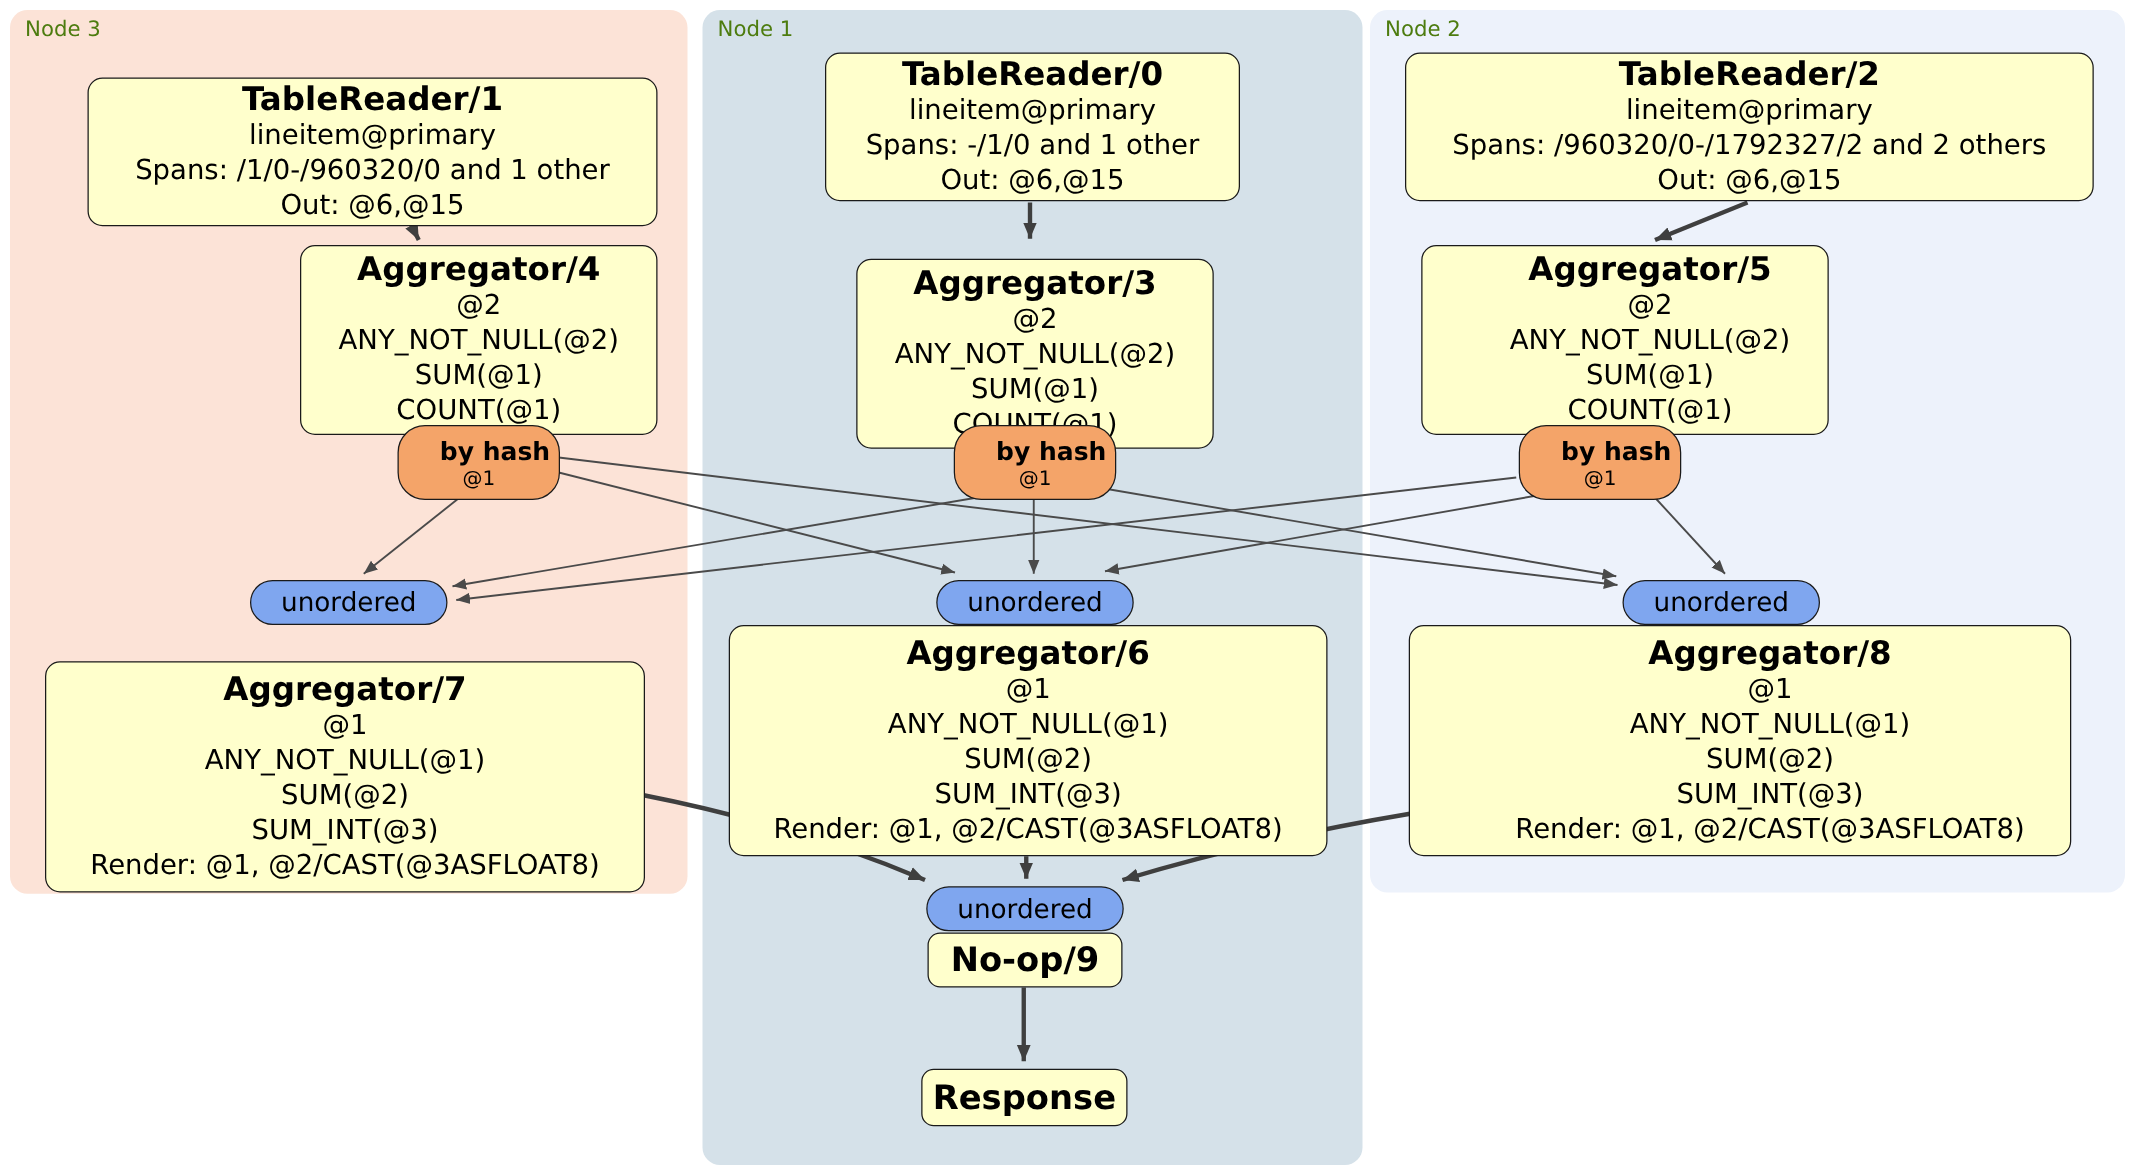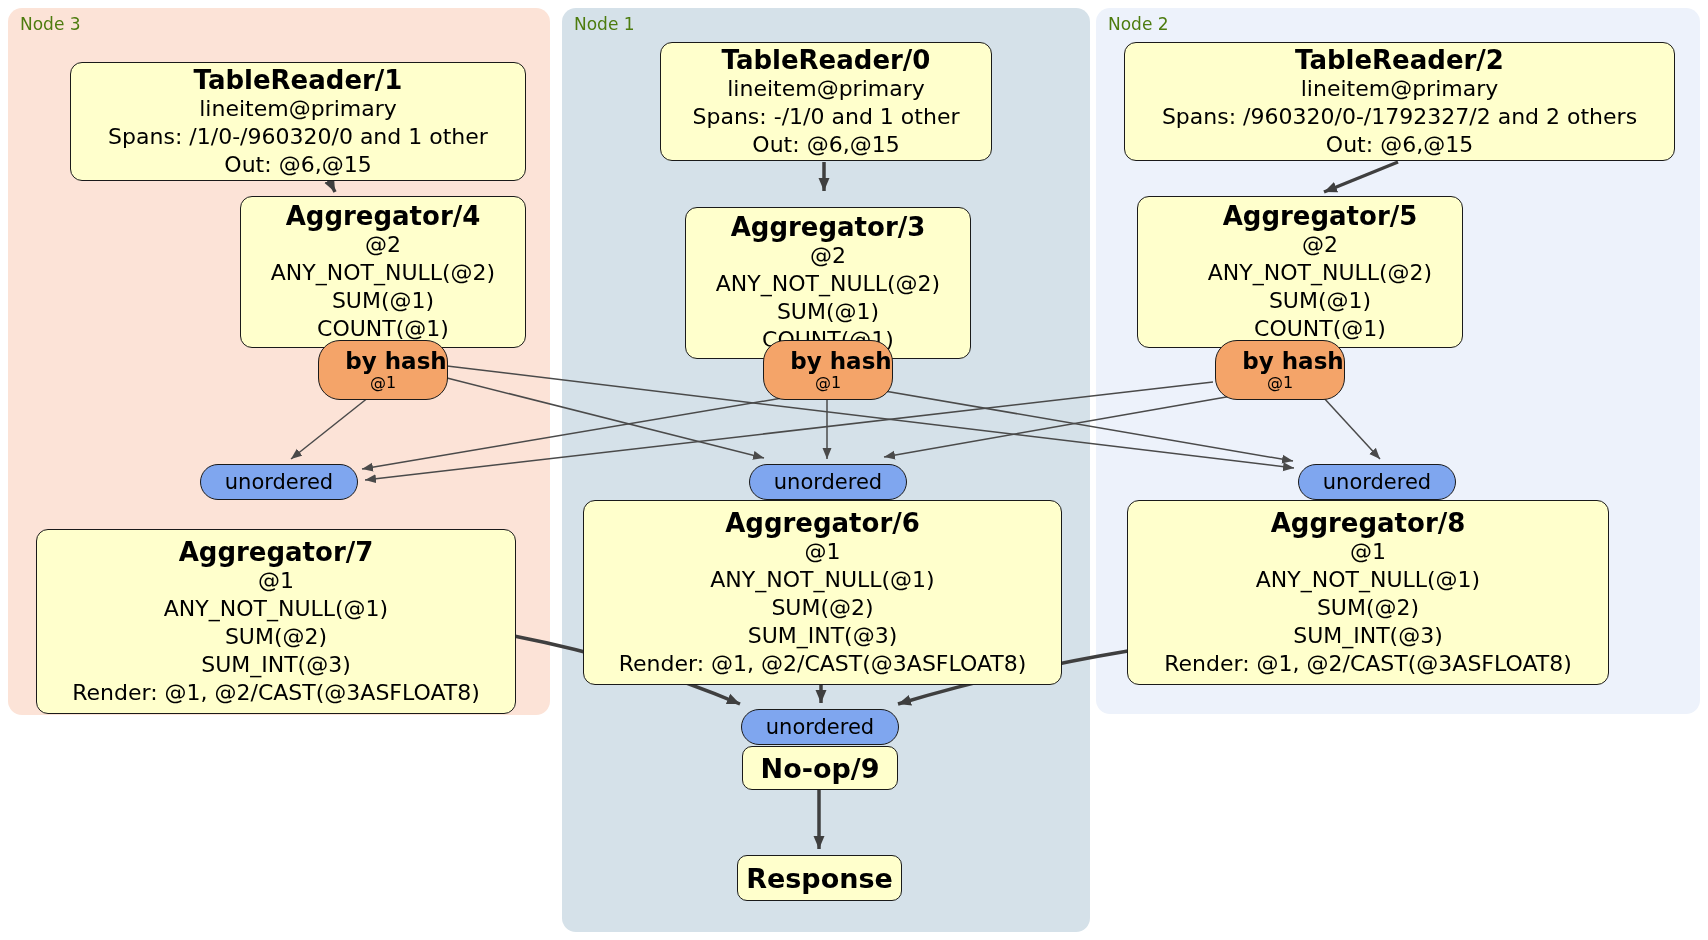--- a/index.html
+++ b/index.html
@@ -55,21 +55,21 @@
     position: absolute;
     background: var(--router-fill, #F4A469);
     border: 1.5px solid #1a1a1a;
     border-radius: 22px;
     display: flex;
     flex-direction: column;
     justify-content: center;
     text-align: center;
     z-index: 3;
   }
-  .router-title { font-size: 23px; font-weight: bold; line-height: 24px; padding-left: 26px; }
+  .router-title { font-size: 20px; font-weight: bold; line-height: 24px; padding-left: 26px; }
   .router-detail { font-size: 16px; line-height: 19px; }
   .sync {
     position: absolute;
     background: var(--sync-fill, #7FA6EF);
     border: 1.6px solid #1a1a1a;
     border-radius: 18px;
     display: flex;
     align-items: center;
     justify-content: center;
     font-size: 21px;
@@ -202,21 +202,21 @@
     <div class="pbox-line">Render: @1, @2/CAST(@3ASFLOAT8)</div>
   </div>
   <div class="pbox" style="left:583px; top:500px; width:477px; height:183px;">
     <div class="pbox-title">Aggregator/6</div>
     <div class="pbox-line">@1</div>
     <div class="pbox-line">ANY_NOT_NULL(@1)</div>
     <div class="pbox-line">SUM(@2)</div>
     <div class="pbox-line">SUM_INT(@3)</div>
     <div class="pbox-line">Render: @1, @2/CAST(@3ASFLOAT8)</div>
   </div>
-  <div class="pbox" style="left:1127px; top:500px; width:480px; height:183px;">
+  <div class="pbox" style="left:1127px; top:500px; width:480px; height:183px;padding-left:48px;">
     <div class="pbox-title">Aggregator/8</div>
     <div class="pbox-line">@1</div>
     <div class="pbox-line">ANY_NOT_NULL(@1)</div>
     <div class="pbox-line">SUM(@2)</div>
     <div class="pbox-line">SUM_INT(@3)</div>
     <div class="pbox-line">Render: @1, @2/CAST(@3ASFLOAT8)</div>
   </div>
 
   <div class="sync" style="left:741px; top:709px; width:156px; height:34px;">unordered</div>
   <div class="termbox" style="left:742px; top:746px; width:154px; height:42px;">No-op/9</div>

